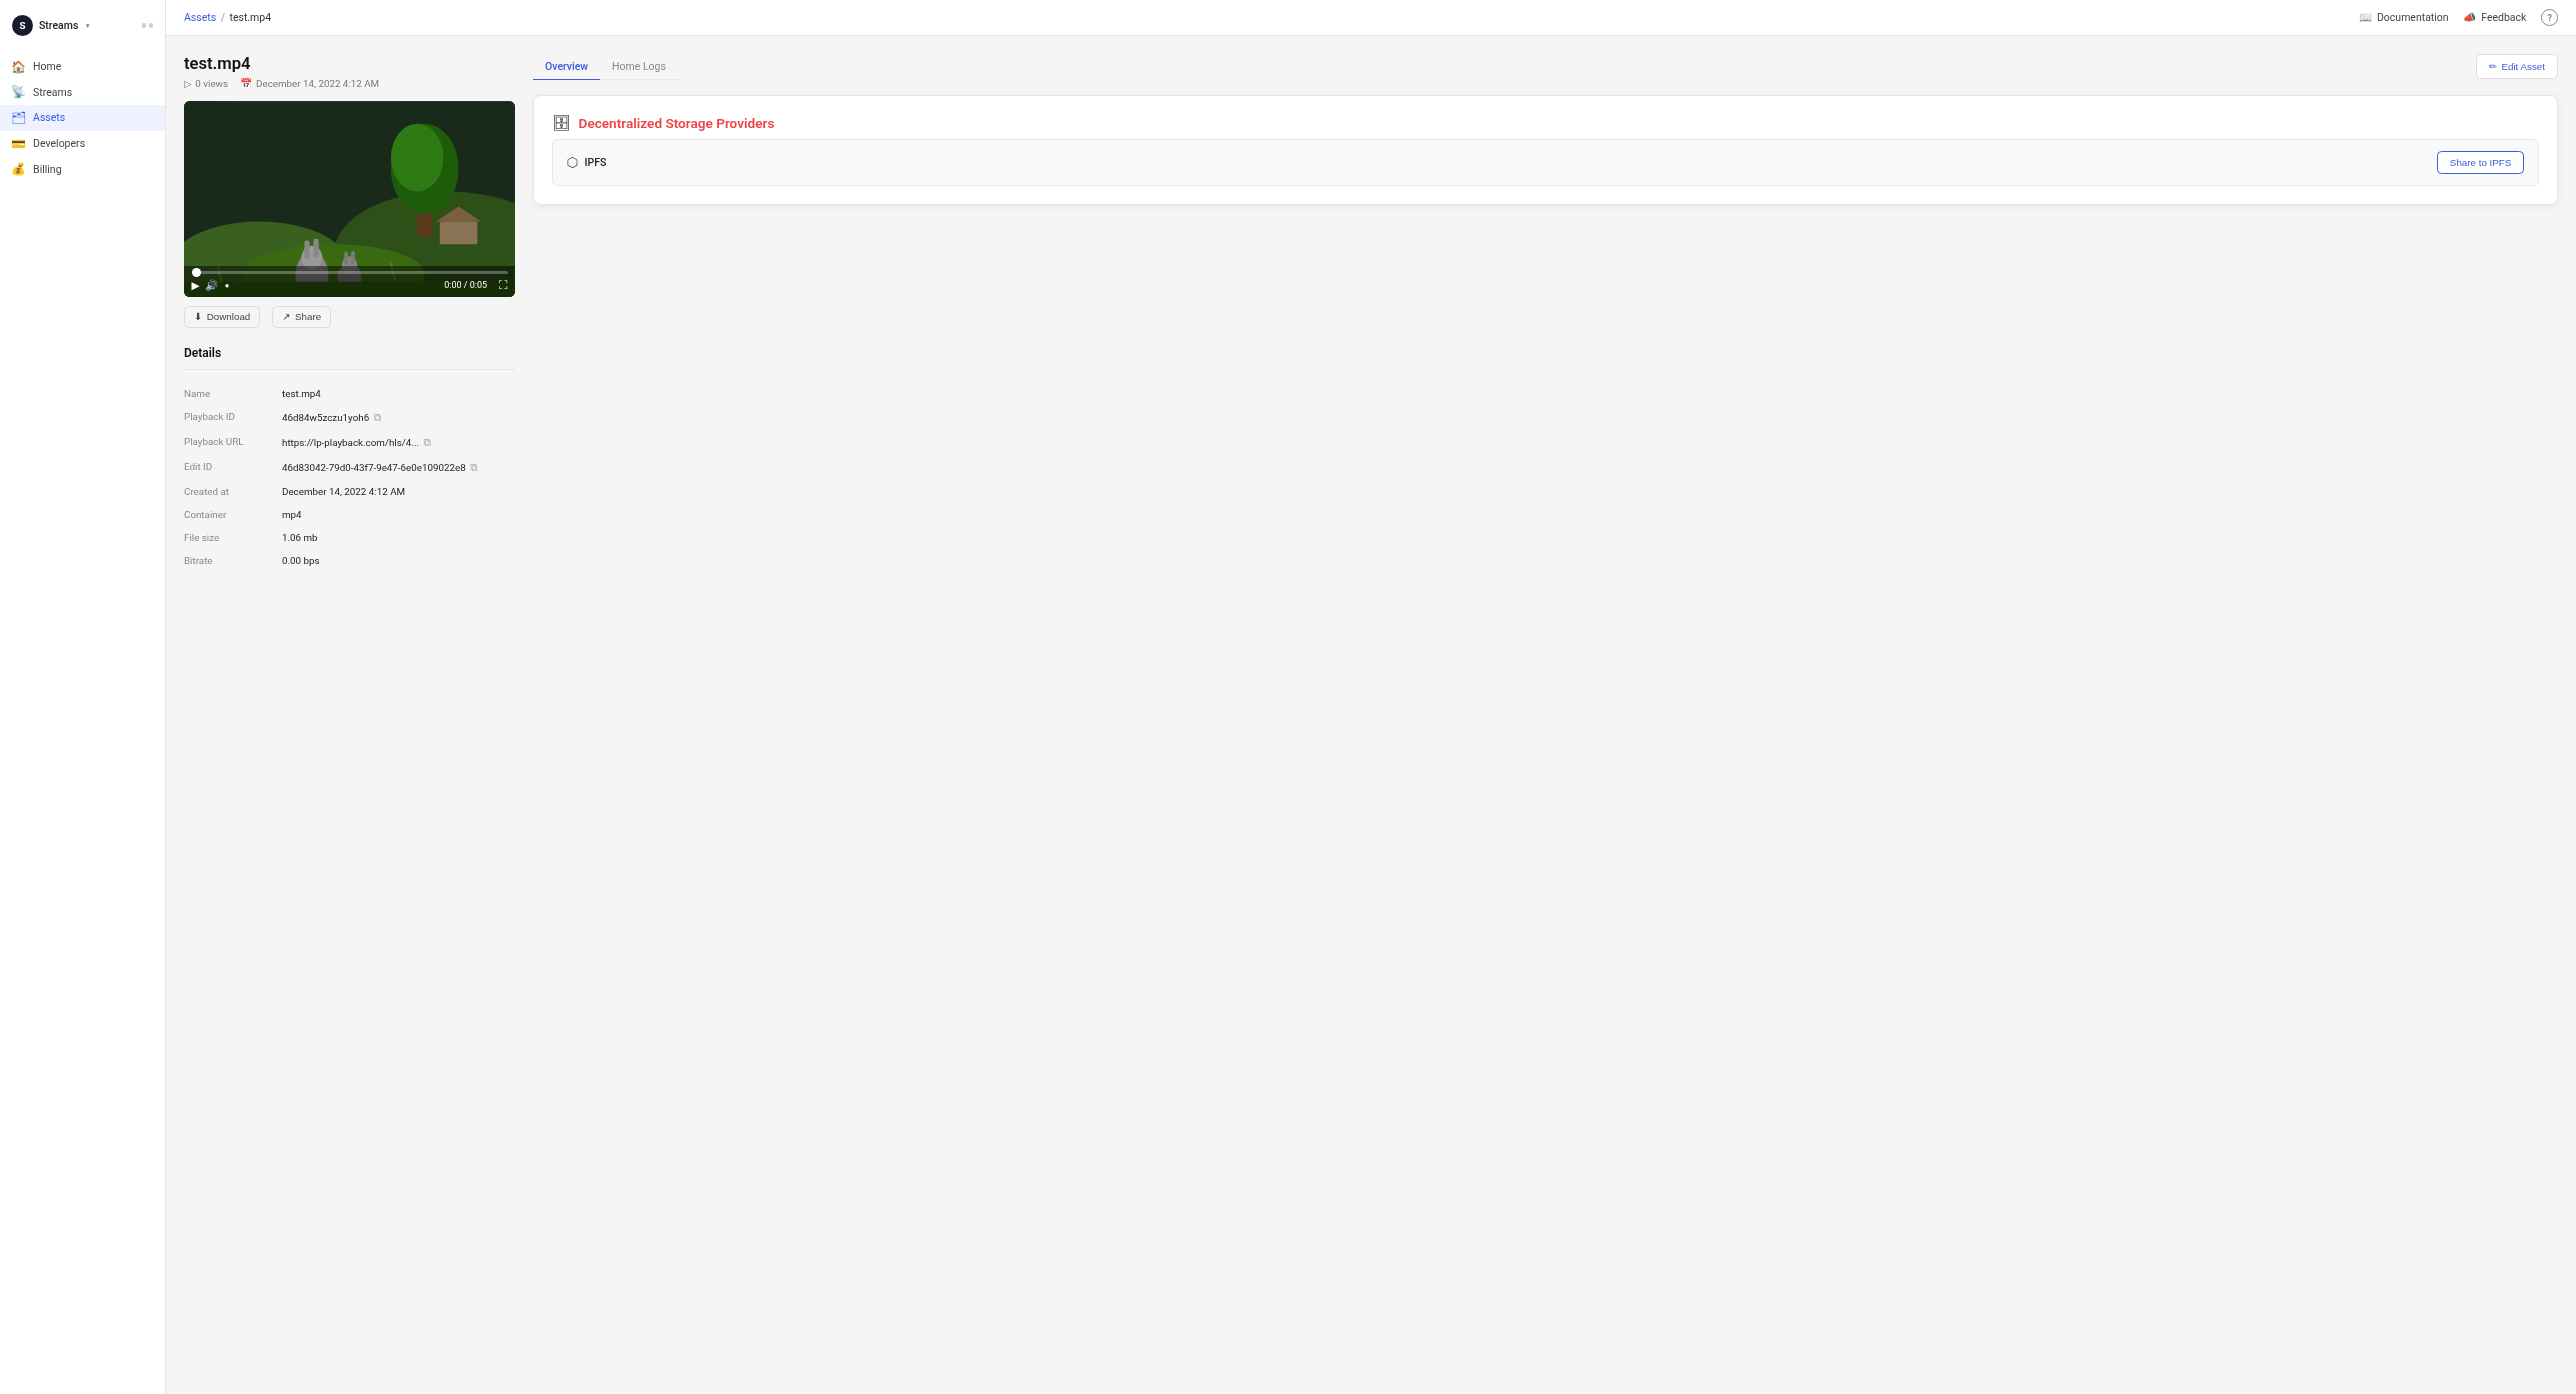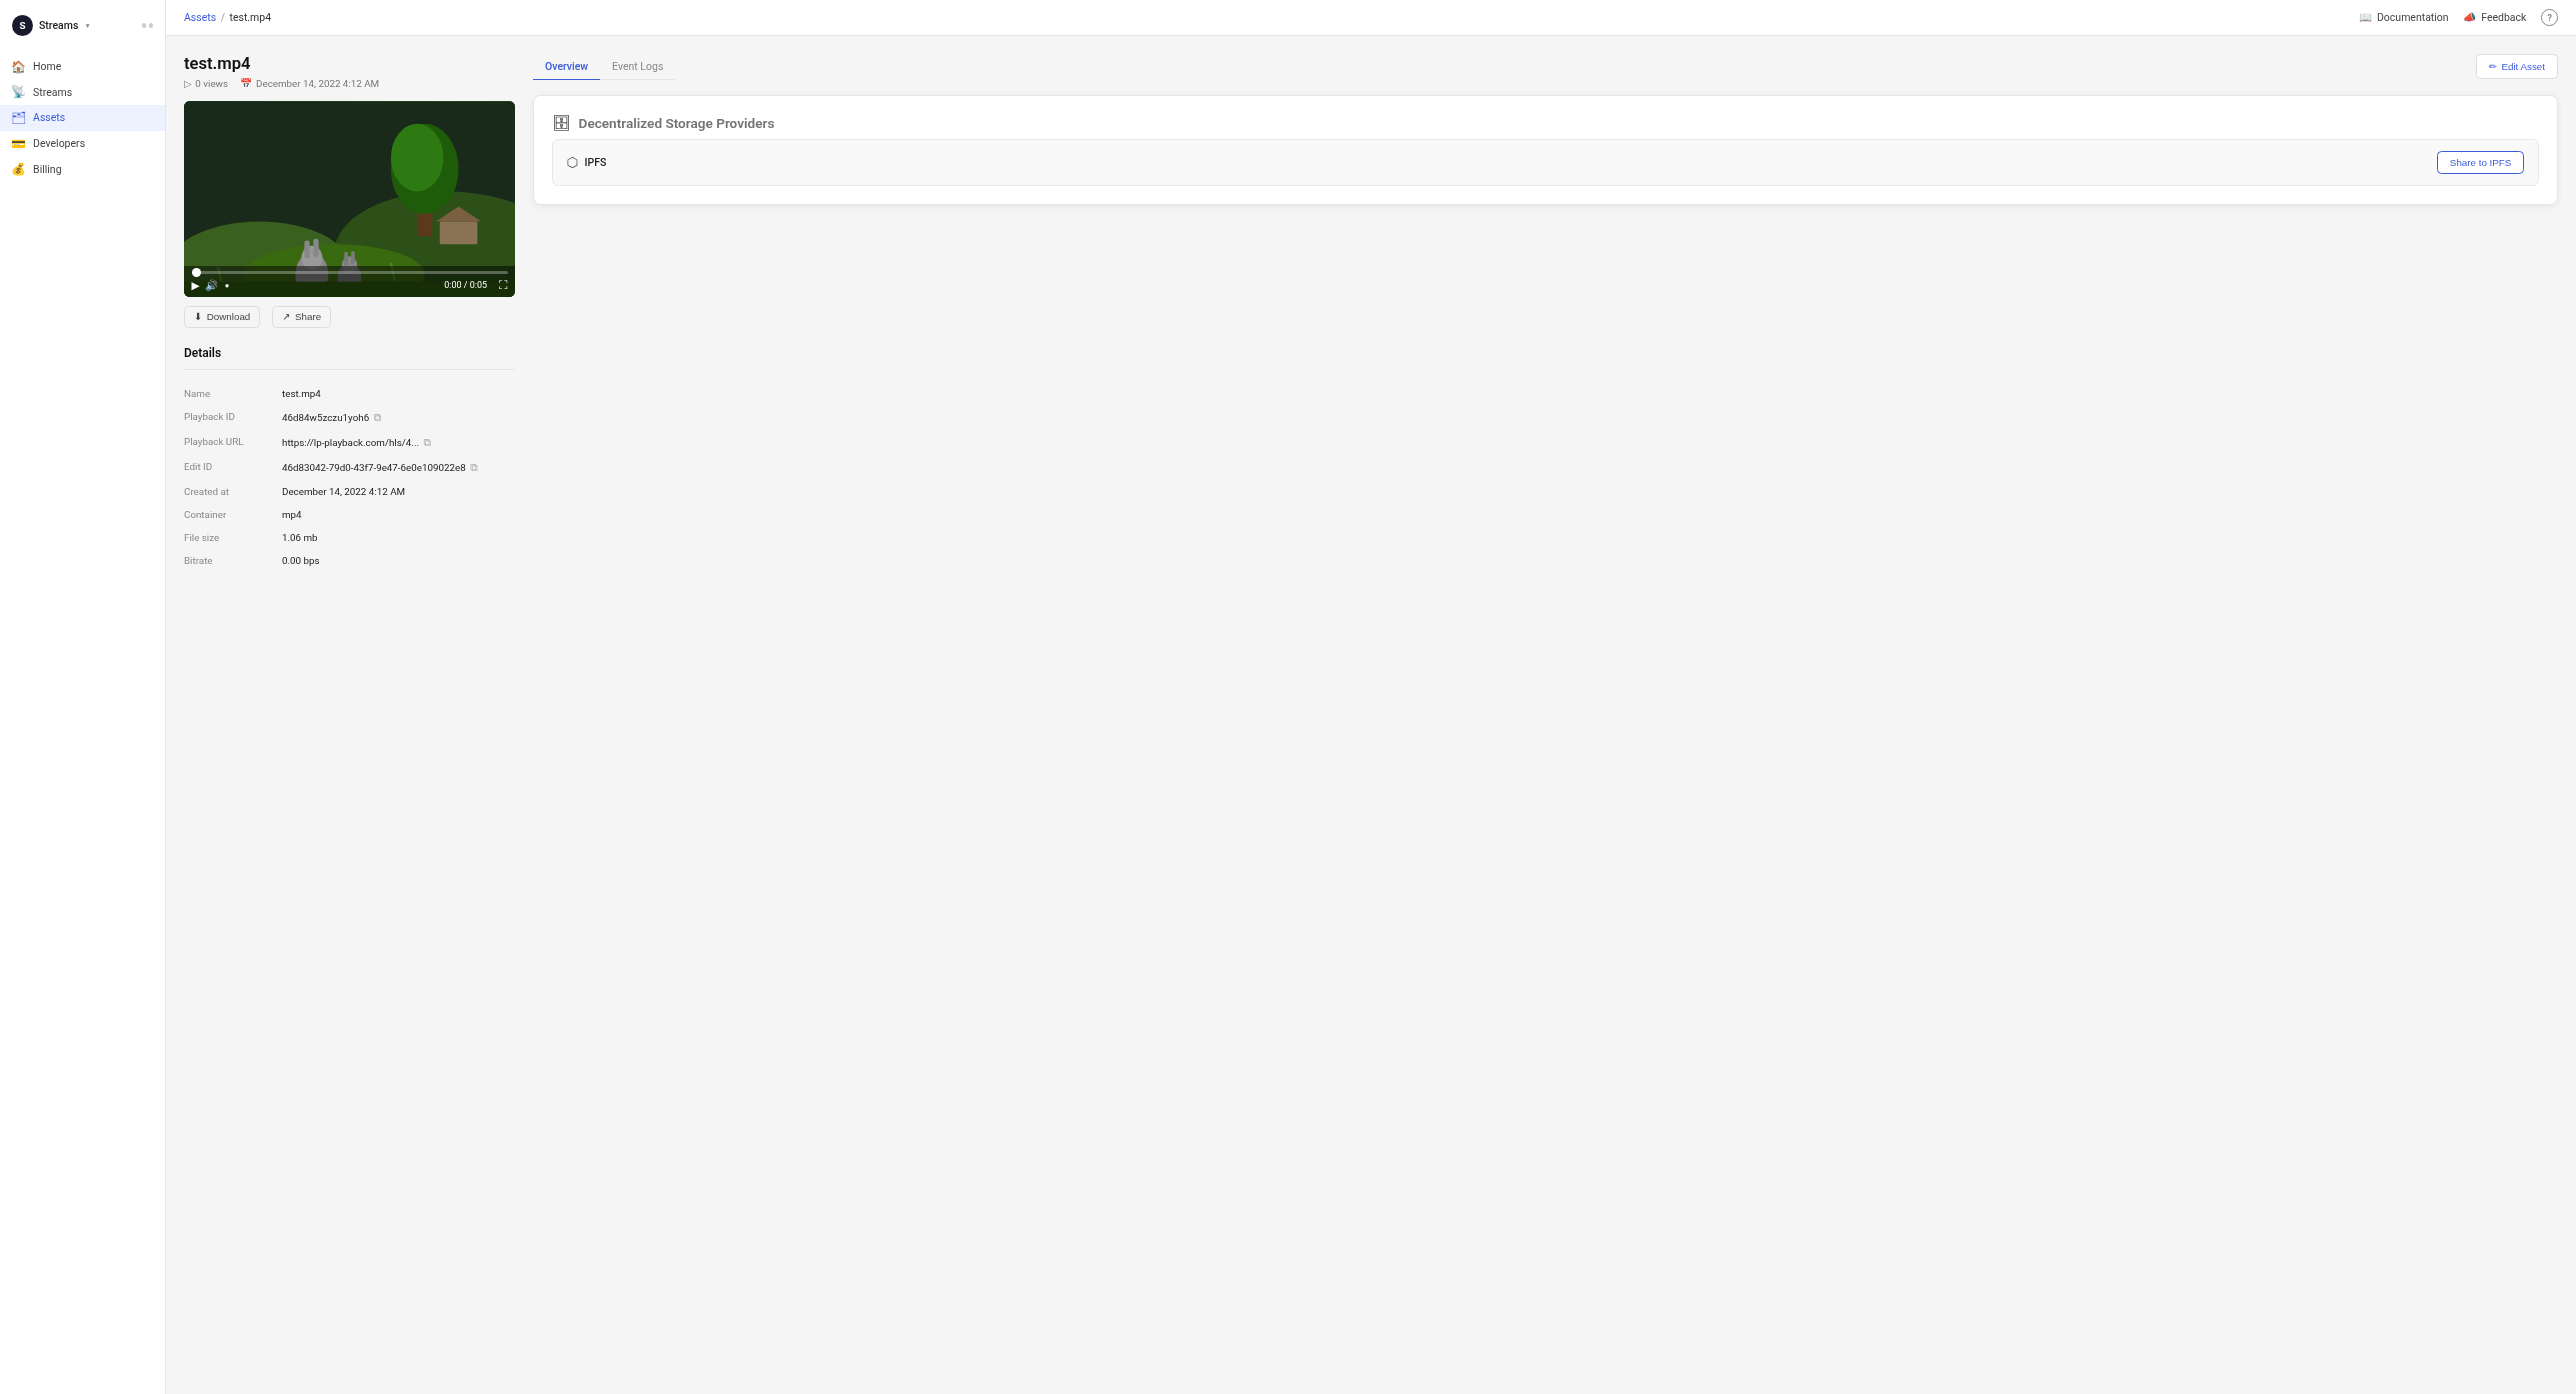--- a/index.html
+++ b/index.html
@@ -330,21 +330,21 @@
       align-items: center;
       gap: 7.5px;
       margin-bottom: 7.5px;
     }
     .storage-icon {
       font-size: 15px;
     }
     .storage-card-title {
       font-size: 13.6px;
       font-weight: 600;
-      color: #737373;
+      color: #ef4444;
     }
     .storage-card-desc {
       font-size: 9.8px;
       color: #666;
       line-height: 1.5;
       margin-bottom: 12px;
     }
     .ipfs-row {
       display: flex;
       align-items: center;
@@ -573,21 +573,21 @@
       </div>
     </div>
 
     <div class="right-panel">
       <div class="right-top-row">
         <div class="tabs">
           <div class="tab active">
             <span>Overview</span>
           </div>
           <div class="tab">
-            <span>Event Logs</span>
+            <span>Home Logs</span>
           </div>
         </div>
         <button class="edit-asset-btn">
           <span>✏</span>
           <span>Edit Asset</span>
         </button>
       </div>
 
       <div class="storage-card">
         <div class="storage-card-header">

